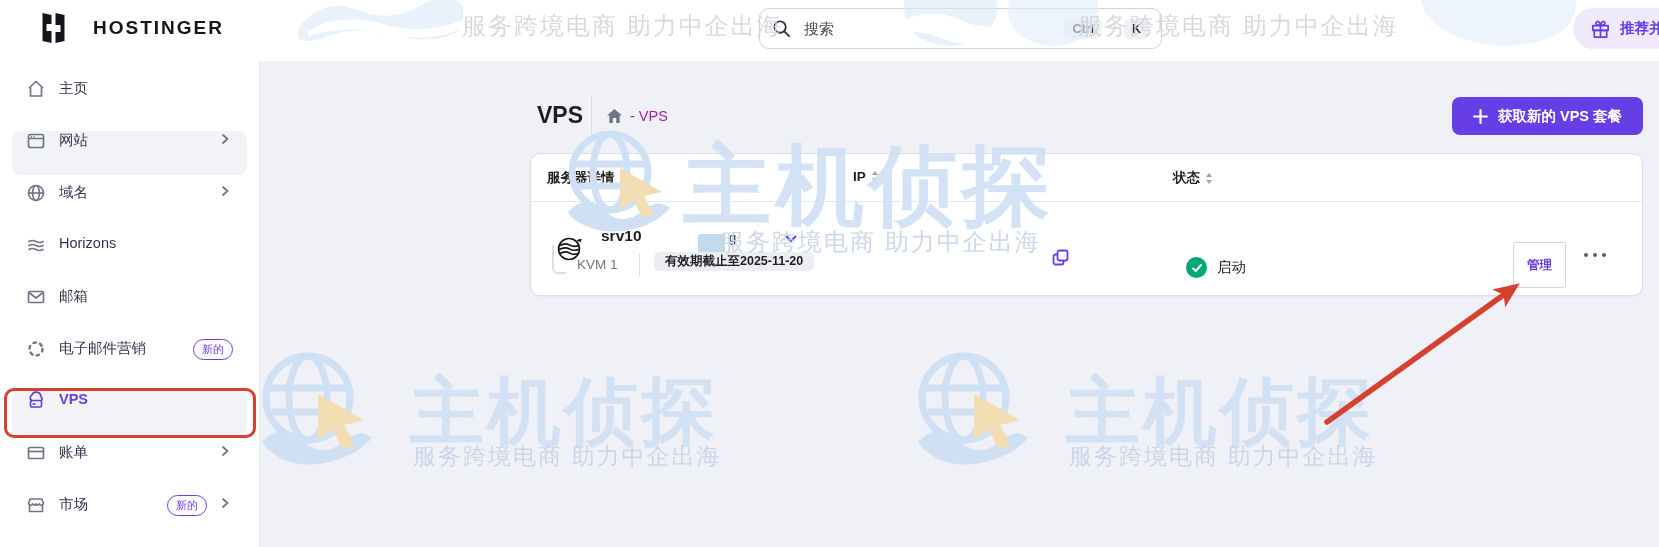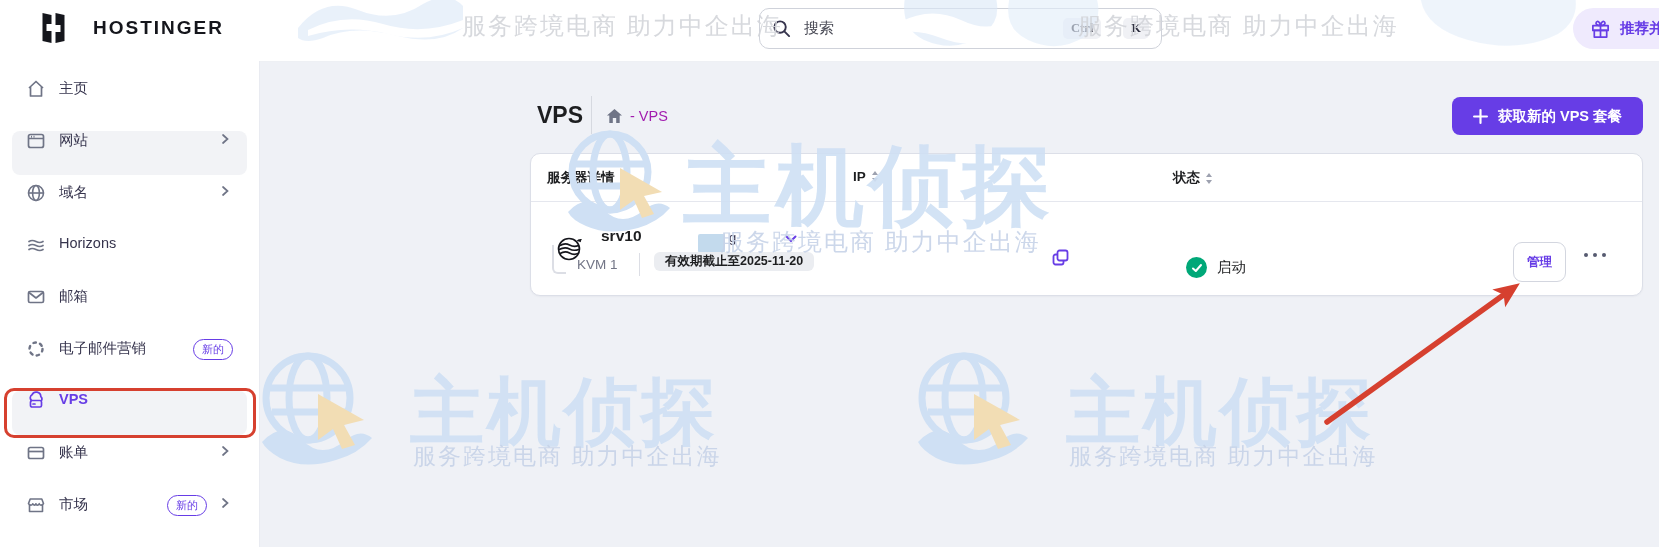--- a/index.html
+++ b/index.html
@@ -4,21 +4,21 @@
 <style>
   html,body{margin:0;padding:0;background:#fff;}
   .screen{position:relative;width:1659px;height:547px;overflow:hidden;background:#fff;
           font-family:"Liberation Sans","DejaVu Sans",sans-serif;color:#1d1e20;}
 
   
   .topbar{position:absolute;top:0;left:0;right:0;height:61px;background:#fff;z-index:10;border-bottom:1px solid #eef0f4;}
   .logo{position:absolute;left:40px;top:13px;display:flex;align-items:center;gap:26px;}
   .logo-text{font-size:19px;font-weight:bold;letter-spacing:2px;color:#15161c;}
   .searchbar{position:absolute;left:759px;top:8px;width:403px;height:41px;border:1px solid #cfd2da;border-radius:10px;
-             background:#fff;display:flex;align-items:center;padding:0 12px;box-sizing:border-box;font-family:Liberation Serif, serif;}
+             background:#fff;display:flex;align-items:center;padding:0 12px;box-sizing:border-box;}
   .search-input{border:none;outline:none;flex:1;font-size:15px;margin-left:11px;color:#36344d;background:transparent;
                 font-family:inherit;}
   .search-input::placeholder{color:#494a55;}
   .kbd{background:#f0f1f5;border-radius:5px;font-size:12.5px;font-weight:bold;color:#2f3040;padding:3px 8px;margin-left:22px;}
   .referral{position:absolute;left:1573px;top:8px;height:41px;width:126px;background:#efeafd;border-radius:21px;
             display:flex;align-items:center;gap:9px;padding:0 17px;box-sizing:border-box;color:#673de6;
             font-weight:bold;font-size:14.5px;white-space:nowrap;}
 
   
   .sidebar{position:absolute;top:61px;left:0;width:260px;bottom:0;background:#fff;border-right:1px solid #e9ebf1;
@@ -64,21 +64,21 @@
   .chev-down{position:absolute;left:251px;top:76px;color:#673de6;cursor:pointer;}
   .tree{position:absolute;left:21px;top:91px;width:12px;height:27px;border-left:2px solid #dcdee5;
         border-bottom:2px solid #dcdee5;border-radius:0 0 0 6px;}
   .plan{position:absolute;left:46px;top:103px;color:#727586;font-size:13.5px;}
   .plan-div{position:absolute;left:108px;top:99px;width:1px;height:23px;background:#dcdee5;}
   .expiry{position:absolute;left:123px;top:98px;height:19px;background:#ebedf1;border-radius:6px;font-size:12.5px;
           font-weight:bold;display:flex;align-items:center;padding:0 11px;color:#1d1e20;}
   .copy{position:absolute;left:520px;top:94px;color:#673de6;cursor:pointer;display:flex;}
   .statusbox{position:absolute;left:655px;top:95px;display:flex;align-items:center;gap:10px;font-size:14.5px;margin-top:8px;}
   .status-dot{width:21px;height:21px;border-radius:50%;background:#00a878;display:flex;align-items:center;justify-content:center;flex:none;}
-  .manage{position:absolute;left:982px;top:88px;width:53px;height:40px;border:1px solid #d3d6df;border-radius:9px;
+  .manage{position:absolute;left:982px;top:88px;width:53px;height:46px;border:1px solid #d3d6df;border-radius:2px;
           background:#fff;color:#673de6;font-size:12.5px;font-weight:bold;display:flex;align-items:center;
           justify-content:center;cursor:pointer;font-family:inherit;}
   .kebab{position:absolute;left:1053px;top:99px;display:flex;gap:5px;cursor:pointer;}
   .kebab i{width:4px;height:4px;border-radius:50%;background:#565a70;display:block;}
 
   
   .wm{position:absolute;inset:0;z-index:40;pointer-events:none;}
   .wm-brand{position:absolute;font-weight:bold;color:#cfe0f4;opacity:.9;white-space:nowrap;letter-spacing:5px;}
   .wm-brand.center{left:683px;top:127px;font-size:88px;}
   .wm-brand.bl{left:410px;top:363px;font-size:74px;letter-spacing:3px;}

